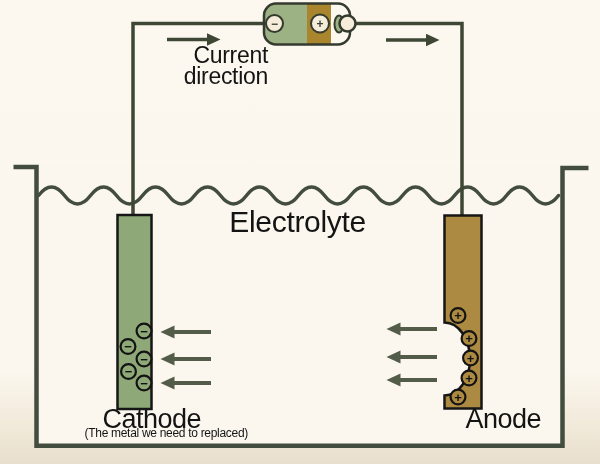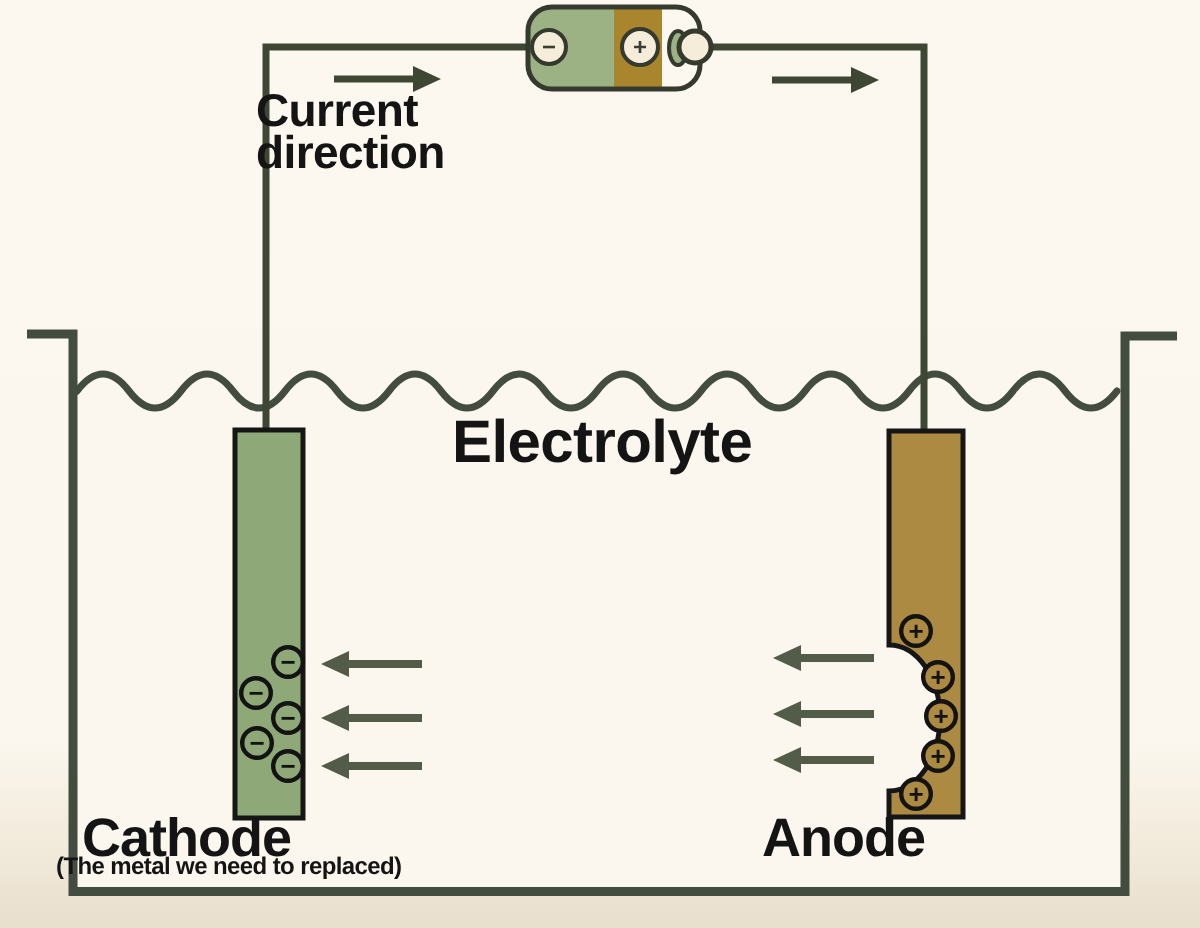--- a/index.html
+++ b/index.html
@@ -5,21 +5,21 @@
   html,body { margin:0; padding:0; }
   .stage {
     position:relative; width:600px; height:464px; overflow:hidden;
     background: linear-gradient(180deg, #fcf8ef 0%, #fbf7ee 80%, #f2eadb 91%, #e8dfcd 100%);
     font-family:"Liberation Sans", sans-serif;
   }
   svg.scene { position:absolute; left:0; top:0; }
   svg.scene text { font-family:"Liberation Sans", sans-serif; }
   .chg { font-size:13px; font-weight:700; fill:#131313; text-anchor:middle; }
   .term { font-size:12px; font-weight:700; fill:#3a3f33; text-anchor:middle; }
-  .lbl { position:absolute; color:#141414; font-weight:700; text-align:left; line-height:1; }
+  .lbl { position:absolute; color:#141414; font-weight:400; text-align:right; line-height:1; }
   .lbl-current     { left:128px; top:45px;  width:140px; font-size:23px; line-height:21px; letter-spacing:-0.3px; }
   .lbl-electrolyte { left:226px; top:207px; width:140px; font-size:30px; letter-spacing:-0.3px; }
   .lbl-title       { font-size:27px; letter-spacing:-0.5px; }
   .lbl-cathode-title { left:41px;  top:406px; width:160px; }
   .lbl-anode-title   { left:381px; top:406px; width:160px; }
   .lbl-sub         { font-size:12px; letter-spacing:-0.3px; line-height:11.5px; }
   .lbl-cathode-sub { left:28px;  top:428px; width:220px; }
   .lbl-anode-sub   { left:362px; top:428px; width:198px; margin:0 auto; }
 </style>
 </head>

